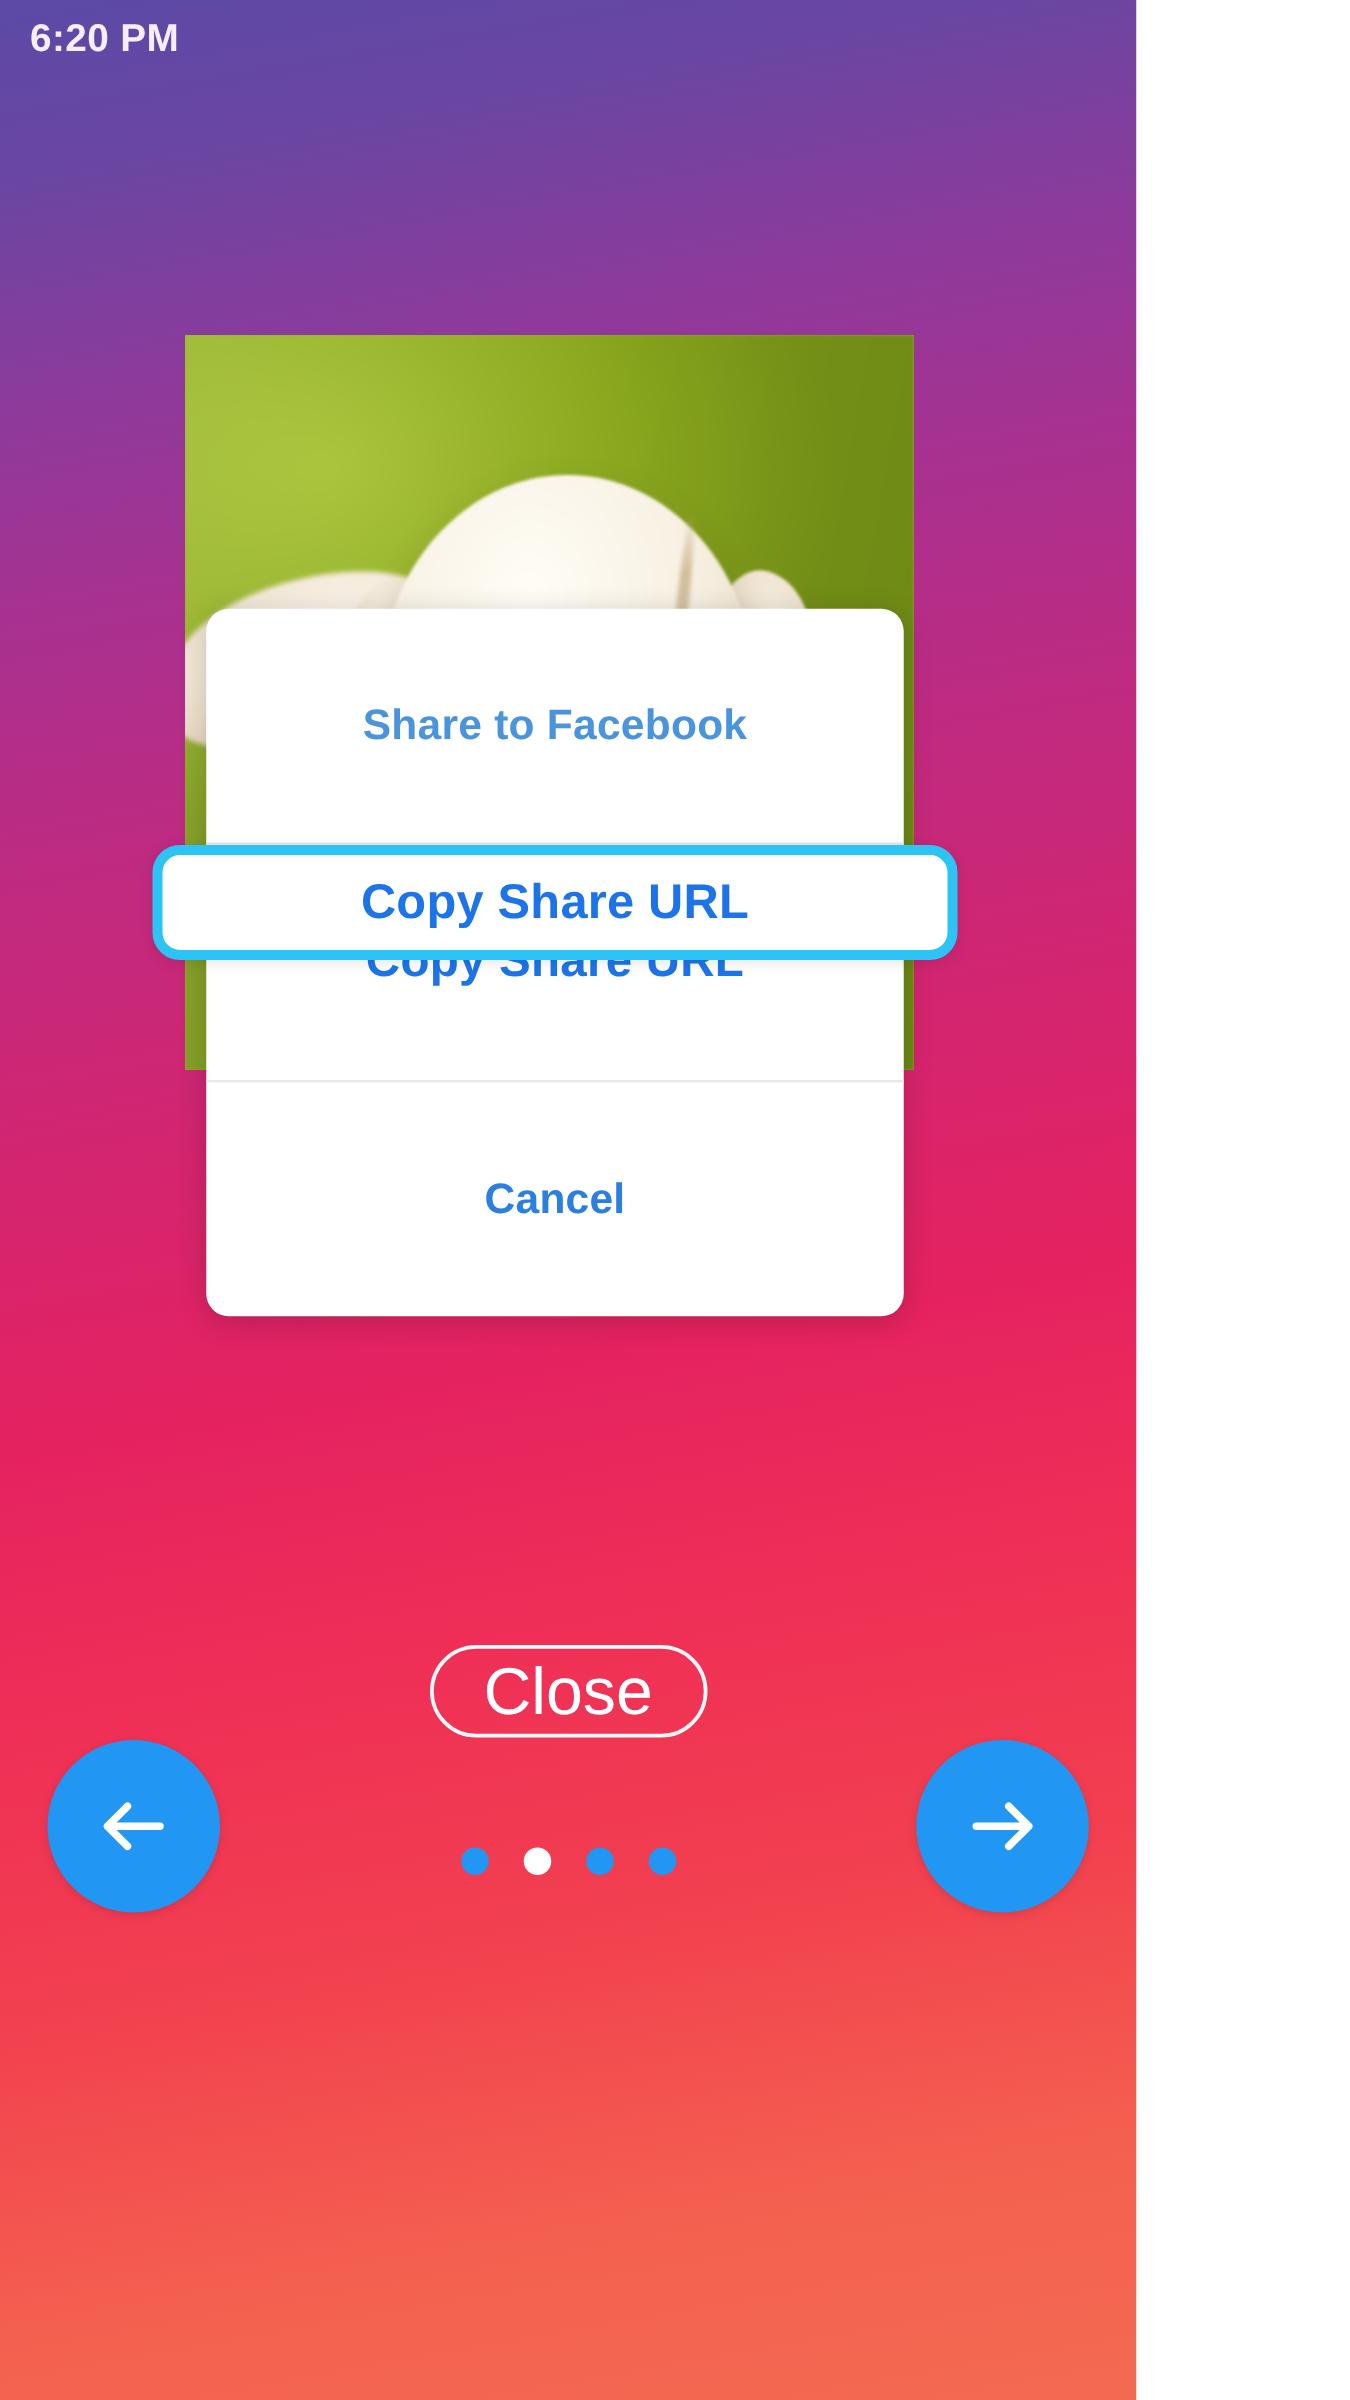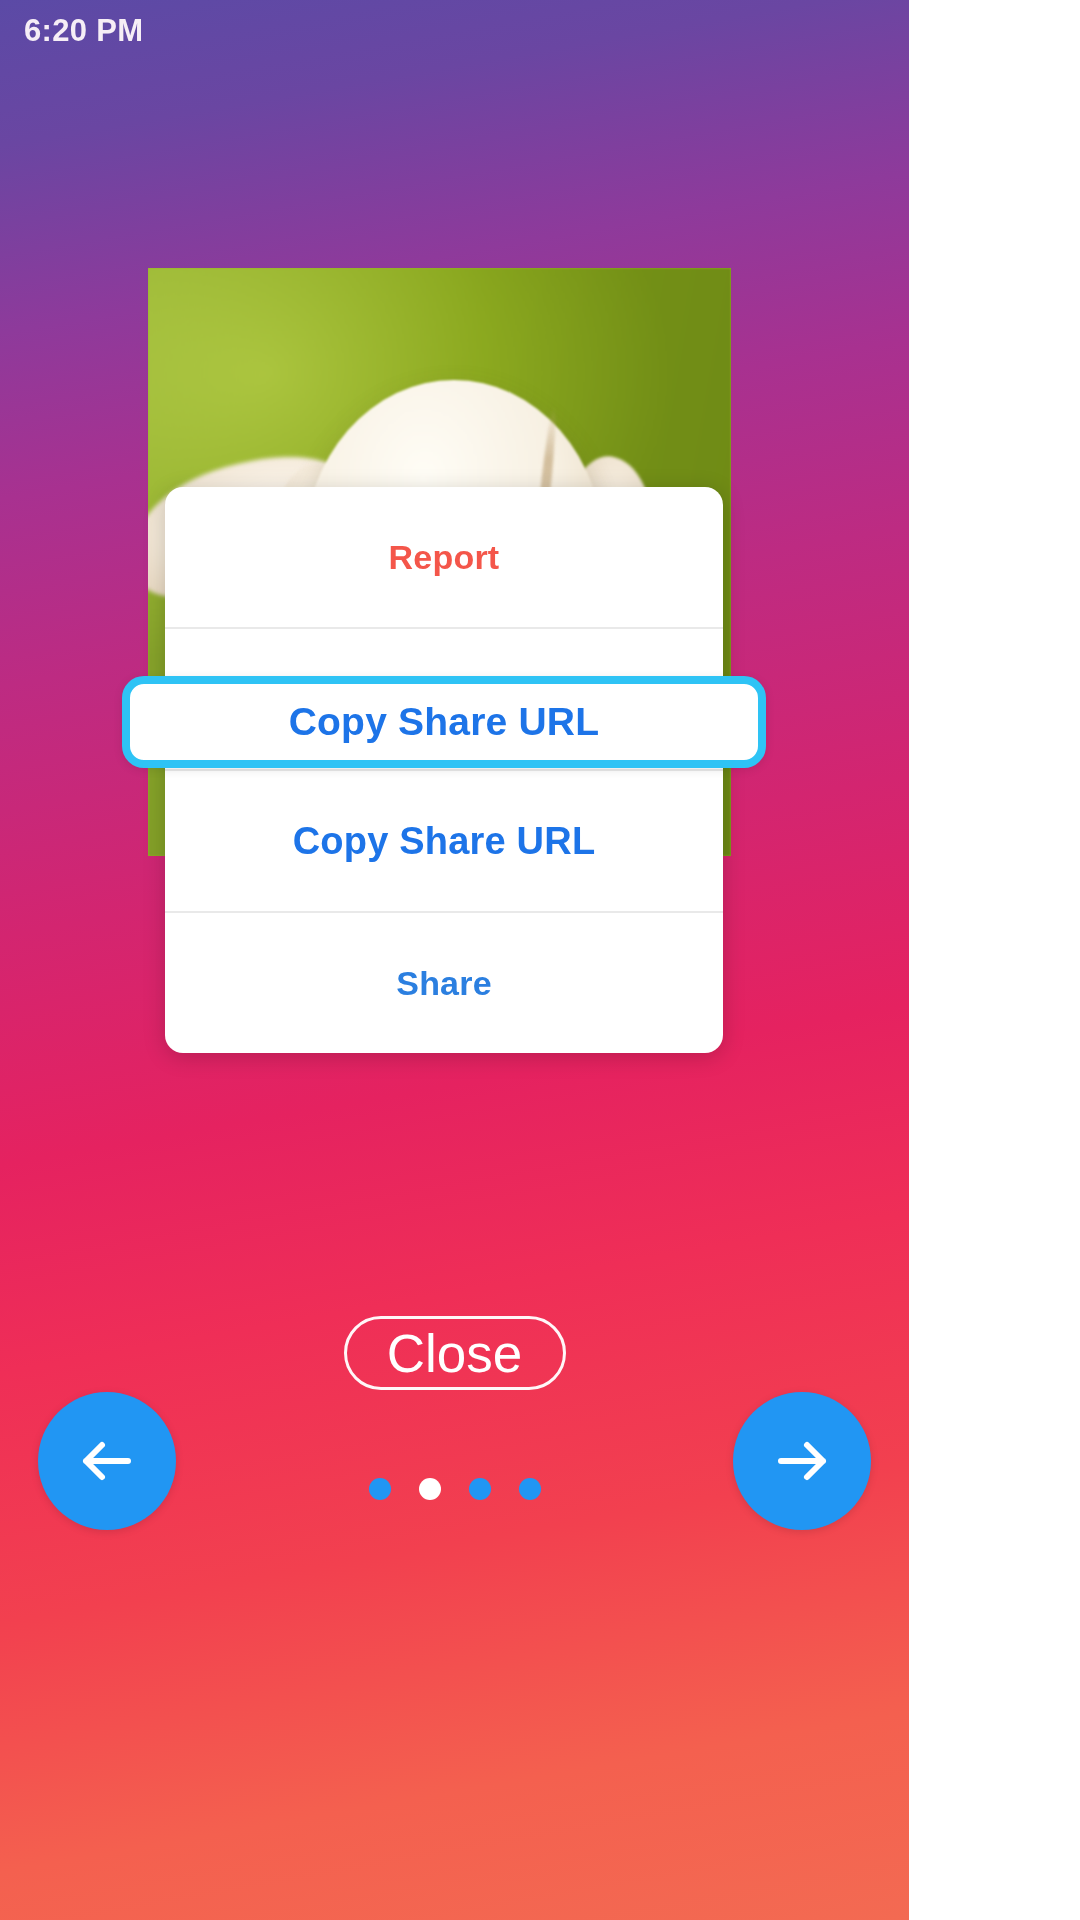--- a/index.html
+++ b/index.html
@@ -292,24 +292,23 @@
     <div class="ear-l"></div>
     <div class="ear-r"></div>
     <div class="head"></div>
     <div class="crease"></div>
     <div class="eye l"></div>
     <div class="eye r"></div>
     <div class="muzzle"></div>
   </div>
 
   <div id="sheet">
-    <div class="sheet-item report">Report</div>
     <div class="sheet-item facebook">Share to Facebook</div>
     <div class="sheet-item copyurl">Copy Share URL</div>
-    <div class="sheet-item cancel">Share</div>
+    <div class="sheet-item cancel">Cancel</div>
   </div>
 
   <div id="highlight">
     <span class="hl-label">Copy Share URL</span>
   </div>
 
 
   <div id="close-btn">Close</div>
 
   <div id="nav-prev" class="nav-circle">

